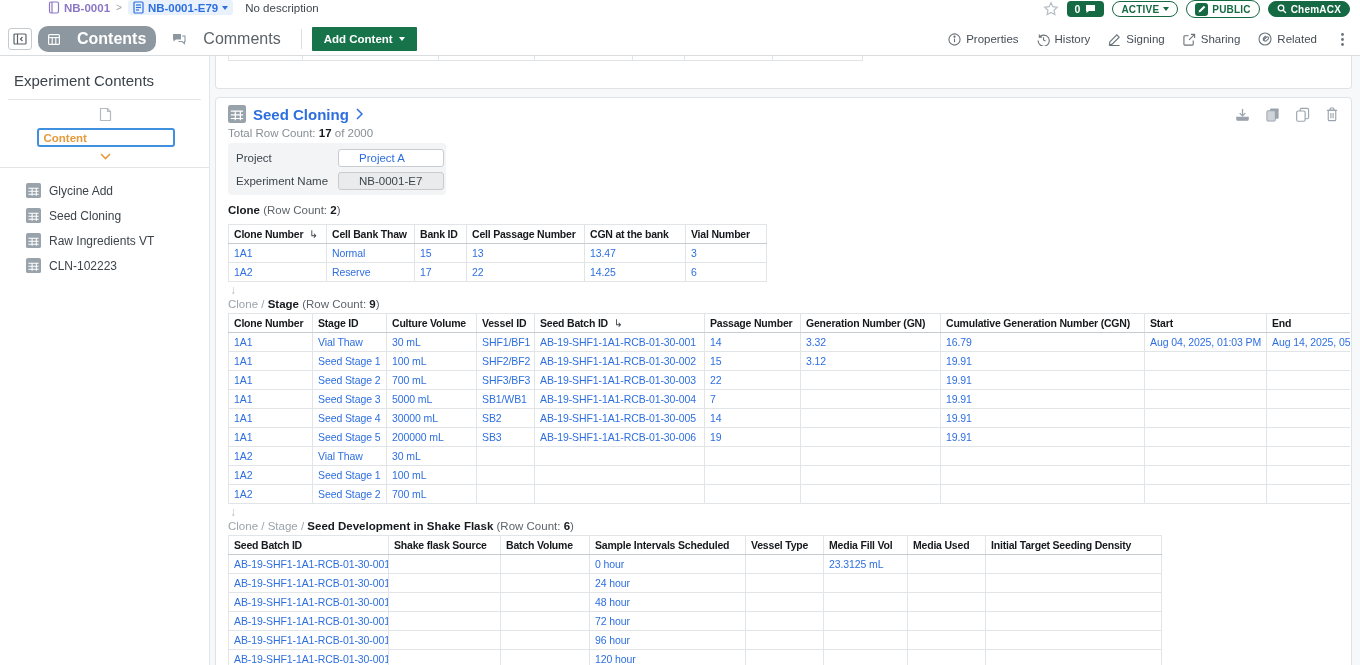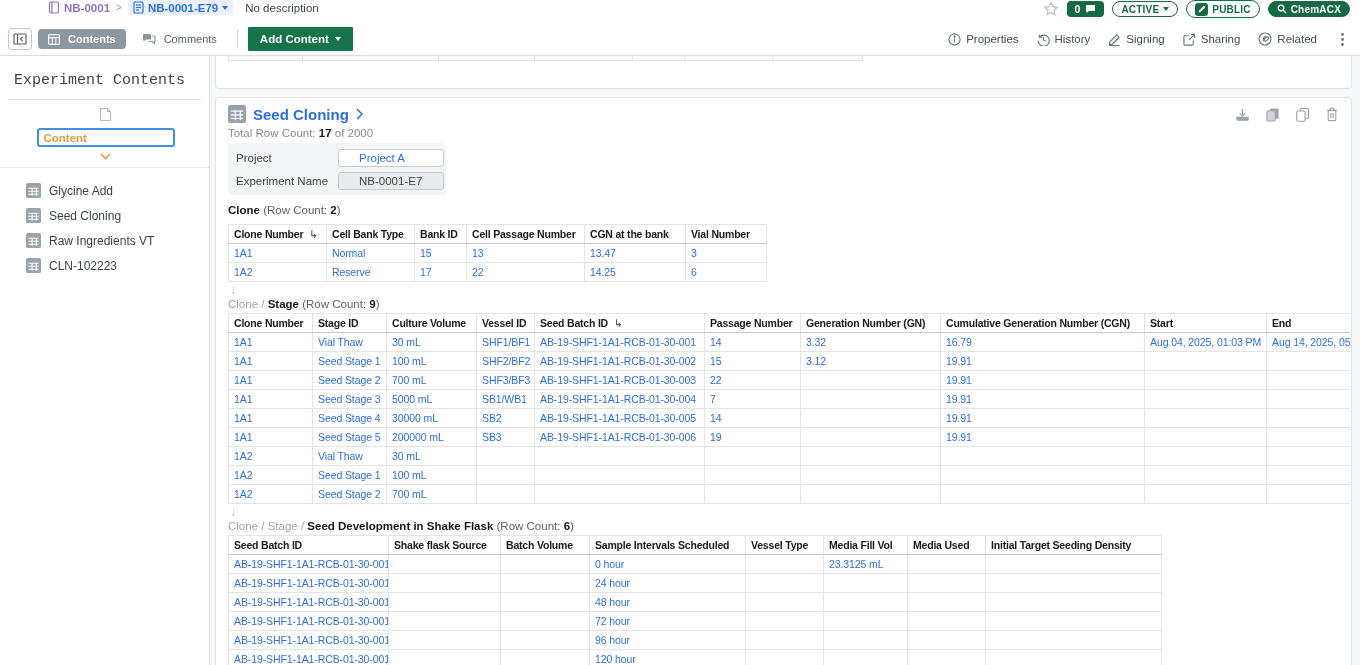--- a/index.html
+++ b/index.html
@@ -18,33 +18,33 @@
   .pill { display:flex; align-items:center; gap:4px; border-radius:10px; font-size:10px; font-weight:700; padding:1.5px 8px; letter-spacing:.2px; }
   .pill.outline { border:1.5px solid #166a43; color:#166a43; background:#fff; }
   .pill.filled  { background:#166a43; color:#fff; border:1.5px solid #166a43; }
   .cmt-badge { display:flex; align-items:center; gap:5px; background:#166a43; color:#fff; font-size:10.5px; font-weight:700; border-radius:4px; padding:2px 8px; }
   .mini-sq { width:13px; height:13px; background:#166a43; border-radius:3px; display:flex; align-items:center; justify-content:center; }
   .caret { width:0; height:0; border-left:3.5px solid transparent; border-right:3.5px solid transparent; border-top:4px solid currentColor; display:inline-block; }
 
   
   .toolbar { height:33px; display:flex; align-items:center; padding:0 12px 0 8px; border-bottom:1px solid #d9dde0; background:#fff; }
   .collapse-btn { width:24px; height:22px; border:1px solid #c6cbd0; border-radius:3px; display:flex; align-items:center; justify-content:center; color:#5a6268; background:#fff; cursor:pointer; }
-  .tab { display:flex; align-items:center; gap:8px; font-size:11px; padding:4px 10px; border-radius:4px; margin-left:6px; color:#5a6268; cursor:pointer; }
+  .tab { display:flex; align-items:center; gap:17px; font-size:16px; padding:4px 10px; border-radius:10px; margin-left:6px; color:#5a6268; cursor:pointer; }
   .tab.active { background:#8d97a0; color:#fff; font-weight:600; }
   .tb-divider { width:1px; height:20px; background:#dcdfe2; margin:0 10px; }
   .add-btn { display:flex; align-items:center; gap:6px; background:#17744a; color:#fff; font-size:11.5px; font-weight:700; border:none; border-radius:1px; padding:6px 12px; cursor:pointer; }
   .toolbar-right { margin-left:auto; display:flex; align-items:center; gap:18px; font-size:11.5px; color:#454d54; }
   .tb-action { display:flex; align-items:center; gap:5px; cursor:pointer; color:#454d54; }
   .tb-action svg { color:#6b7379; }
   .kebab { color:#6b7379; margin-left:2px; cursor:pointer; padding:2px 4px; }
 
   
   .workspace { display:flex; height:609px; }
   .sidebar { width:210px; background:#fff; border-right:1px solid #e3e6e9; flex:none; }
-  .sb-title { font-size:15px; color:#3c434a; padding:16px 0 10px 14px;font-family:Liberation Mono, monospace; }
+  .sb-title { font-size:15px; color:#3c434a; padding:16px 0 10px 14px; }
   .sb-divider { height:1px; background:#e2e6e8; margin:0 8px; }
   .sb-filter-row { display:flex; align-items:center; gap:6px; padding:7px 8px 7px 10px; border-bottom:1px solid #e2e6e8;flex-direction:column; }
   .sb-filter-input { width:138px; height:19px; border:2px solid #4090e0; border-radius:3px; font-size:11.5px; font-weight:700; color:#e59a3c; padding:0 5px; outline:none; font-family:inherit; }
   .sb-items { padding-top:10px; }
   .sb-item { display:flex; align-items:center; gap:8px; padding:5px 8px 5px 26px; font-size:12px; color:#3c434a; cursor:pointer; }
   .sb-item svg { flex:none; }
 
   .main { flex:1; background:#f7f8f9; padding:0 8px 0 5px; overflow:hidden; }
   .card { background:#fff; border:1px solid #dfe3e6; border-radius:4px; }
   .card-partial { border-top:none; border-radius:0 0 4px 4px; padding:0 12px 7px; overflow:hidden; }
@@ -363,21 +363,21 @@
               <col style="width: 98px;">
               <col style="width: 88px;">
               <col style="width: 52px;">
               <col style="width: 118px;">
               <col style="width: 101px;">
               <col style="width: 81px;">
             </colgroup>
             <thead>
               <tr>
                 <th><span>Clone Number</span><span class="group-icon">↳</span></th>
-                <th><span>Cell Bank Type</span></th>
+                <th><span>Cell Bank Thaw</span></th>
                 <th><span>Bank ID</span></th>
                 <th><span>Cell Passage Number</span></th>
                 <th><span>CGN at the bank</span></th>
                 <th><span>Vial Number</span></th>
               </tr>
             </thead>
             <tbody>
               <tr>
                 <td>1A1</td>
                 <td>Normal</td>

